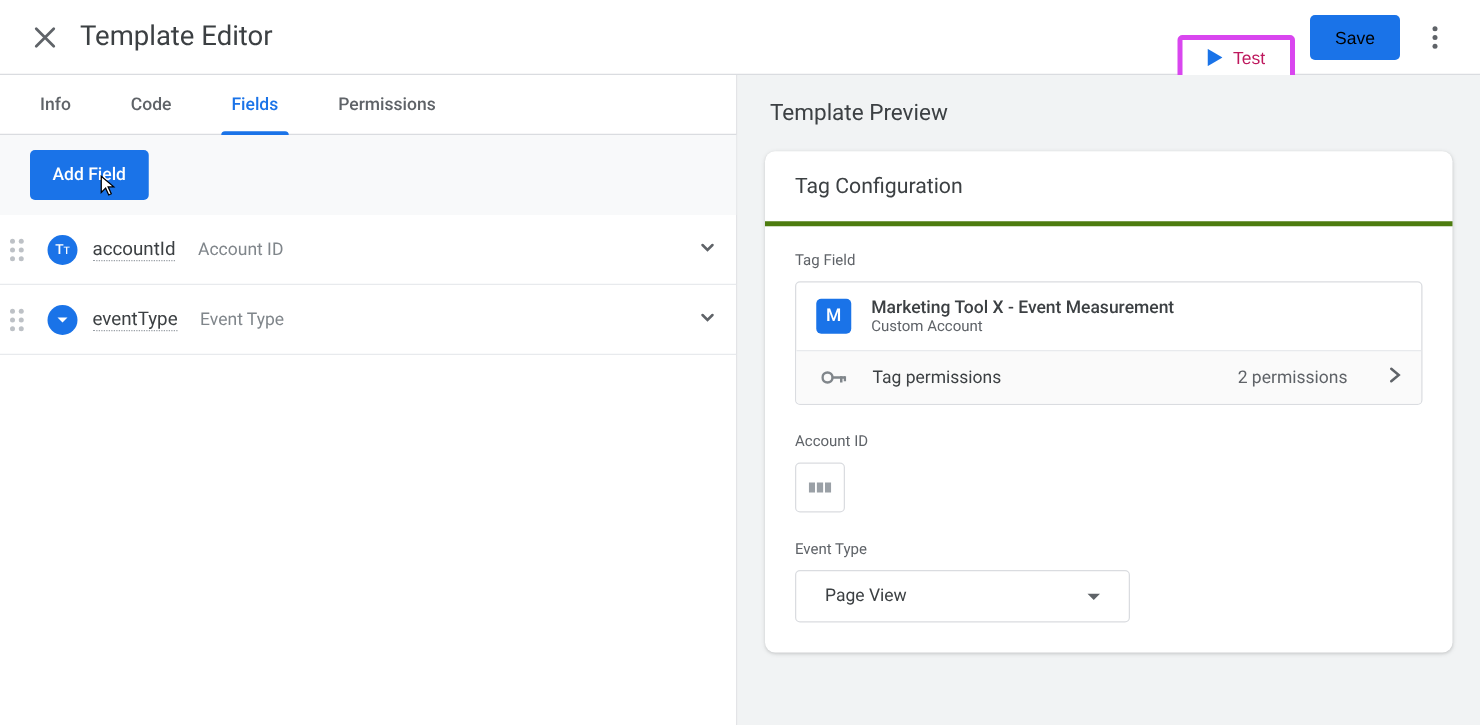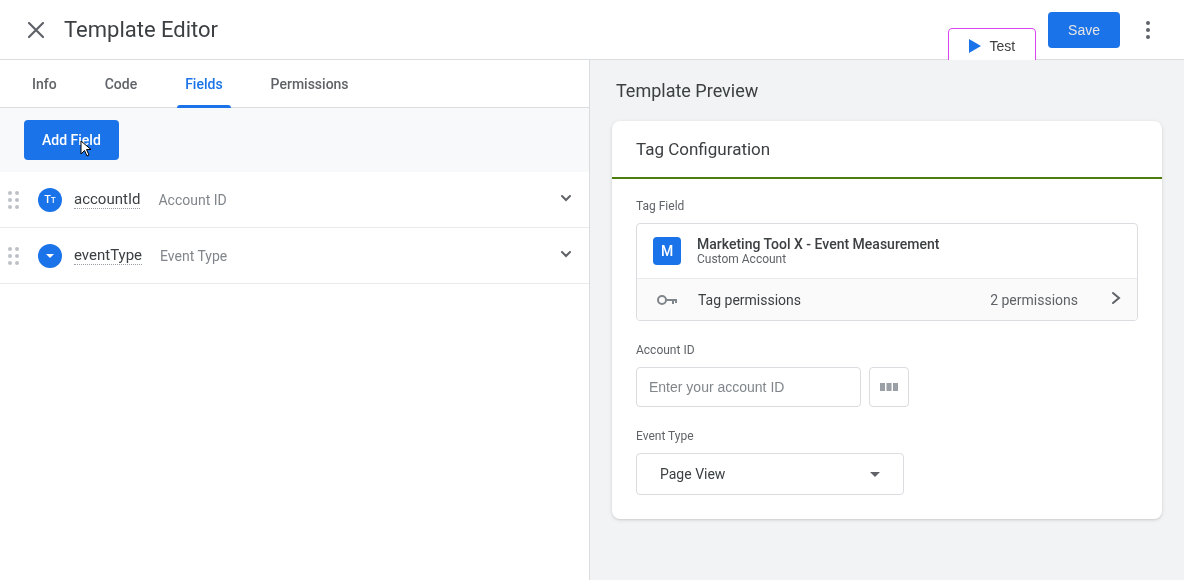--- a/index.html
+++ b/index.html
@@ -20,22 +20,22 @@
     width: 40px; height: 40px; display:flex; align-items:center; justify-content:center;
     cursor: pointer; border-radius:50%;
   }
   .close-btn svg{stroke:#5f6368;}
   .title { font-size: 22px; font-weight: 400; margin-left: 8px; color:#3c4043; flex:0 0 auto;}
   .spacer { flex: 1; }
   .btn {
     height: 36px; padding: 0 20px; border-radius: 4px; font-size: 14px; font-weight: 500;
     cursor: pointer; display:inline-flex; align-items:center; gap:8px; border:none;
   }
-  .btn-outline { background:#fff; border:1px solid #d946ef; color:#404040;margin-top:32px; }
-  .btn-primary { background:#1a73e8; color:#e5e5e5; }
+  .btn-outline { background:#fff; border:4px solid #d946ef; color:#be185d;margin-top:32px; }
+  .btn-primary { background:#1a73e8; color:#000000; }
   .more-btn { width:40px; height:40px; display:flex; align-items:center; justify-content:center; cursor:pointer; margin-left:8px;}
   .dot3 { display:flex; flex-direction:column; gap:3px;}
   .dot3 span{width:4px;height:4px;border-radius:50%;background:#5f6368;}
 
   .body { display:flex; flex:1; min-height:0; }
   .left { width: 590px; border-right:1px solid #dadce0; display:flex; flex-direction:column; }
   .tabs { display:flex; height:48px; border-bottom:1px solid #dadce0; padding:0 8px; }
   .tab { padding:0 24px; display:flex; align-items:center; color:#5f6368; font-weight:500; cursor:pointer; position:relative;}
   .tab.active{ color:#1a73e8; }
   .tab.active::after{content:"";position:absolute;left:16px;right:16px;bottom:-1px;height:3px;background:#1a73e8;border-radius:3px 3px 0 0;}
@@ -48,21 +48,21 @@
   .dragdots span{width:4px;height:4px;border-radius:50%;background:#bdc1c6;}
   .type-badge{width:24px;height:24px;border-radius:50%;background:#1a73e8;color:#fff;display:flex;align-items:center;justify-content:center;font-size:11px;font-weight:500;}
   .type-badge svg{fill:#fff;}
   .field-name{font-size:15px;color:#3c4043; border-bottom:1px dotted #9aa0a6;}
   .field-label{color:#80868b;margin-left:6px;}
   .chev{margin-left:auto; color:#5f6368;}
 
   .right { flex:1; background:#f1f3f4; overflow:auto; }
   .preview-title{padding:20px 26px;font-size:18px;color:#3c4043;}
   .card{background:#fff;border-radius:8px;margin:0 22px 24px 22px;box-shadow:0 1px 2px rgba(0,0,0,0.08),0 1px 4px rgba(0,0,0,0.1);}
-  .card-header{padding:18px 24px;font-size:17px;color:#3c4043;border-bottom:2px solid #4d7c0f;}
+  .card-header{padding:18px 24px;font-size:17px;color:#3c4043;border-bottom:4px solid #4d7c0f;}
   .card-body{padding:20px 24px 24px;}
   .section-lbl{font-size:12px;color:#5f6368;margin-bottom:10px;}
   .tagtype-box{border:1px solid #dadce0;border-radius:4px;overflow:hidden;}
   .tagtype-row{display:flex;align-items:center;padding:12px 16px;gap:16px;}
   .tagtype-row+.tagtype-row{border-top:1px solid #e8eaed;background:#fafafa;gap:17px;}
   .m-icon{width:28px;height:28px;border-radius:4px;background:#1a73e8;color:#fff;display:flex;align-items:center;justify-content:center;font-weight:500;}
   .tname{font-weight:500;color:#3c4043;font-size:14px;}
   .tsub{color:#5f6368;font-size:12px;}
   .key-icon{width:28px;display:flex;justify-content:center;color:#80868b;}
   .perm-count{color:#5f6368;margin-left:auto;}
@@ -204,21 +204,20 @@
               <div class="perm-count">2 permissions</div>
               <div class="chev-right"><svg width="10" height="14" viewBox="0 0 10 14">
                     <path d="M2 2 L8 7 L2 12" stroke="#5f6368" stroke-width="2" fill="none" stroke-linecap="round"></path>
                   </svg></div>
             </div>
           </div>
 
           <div class="form-group">
             <div class="section-lbl">Account ID</div>
             <div class="input-row">
-              <input class="input" placeholder="Enter your account ID" style="">
               <button class="picker-btn">
                 <svg width="18" height="14" viewBox="0 0 18 14">
                     <rect x="0" y="3" width="5" height="8" fill="#9aa0a6"></rect>
                     <rect x="6.5" y="3" width="5" height="8" fill="#9aa0a6"></rect>
                     <rect x="13" y="3" width="5" height="8" fill="#9aa0a6"></rect>
                   </svg>
               </button>
             </div>
           </div>
 

